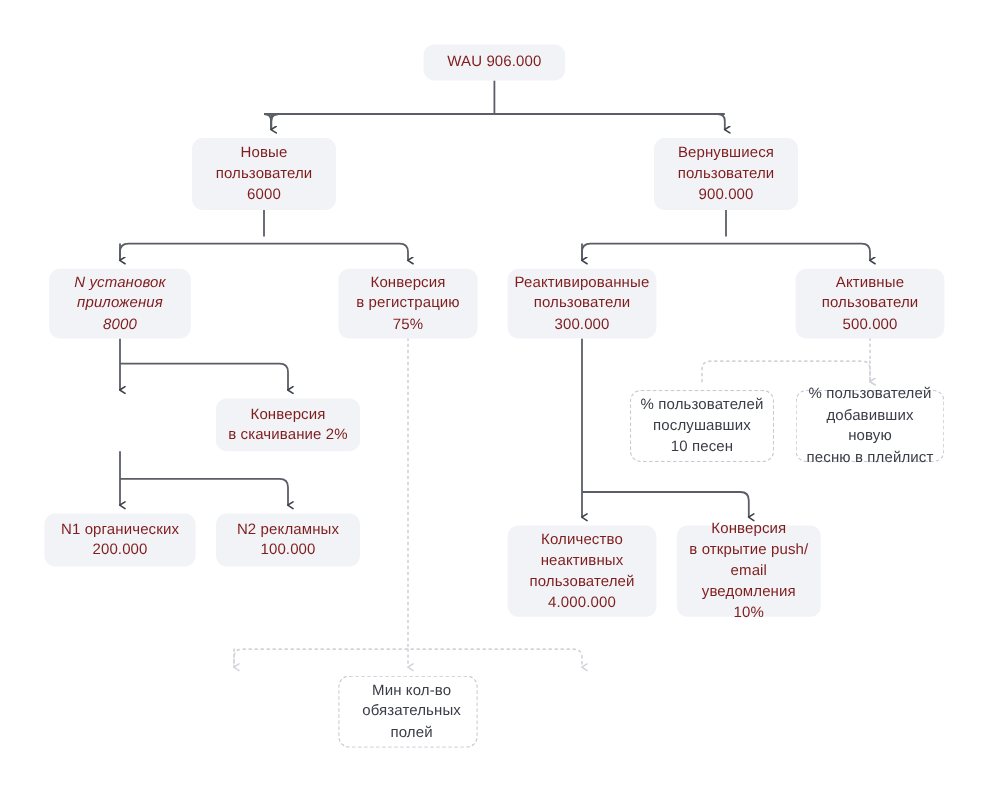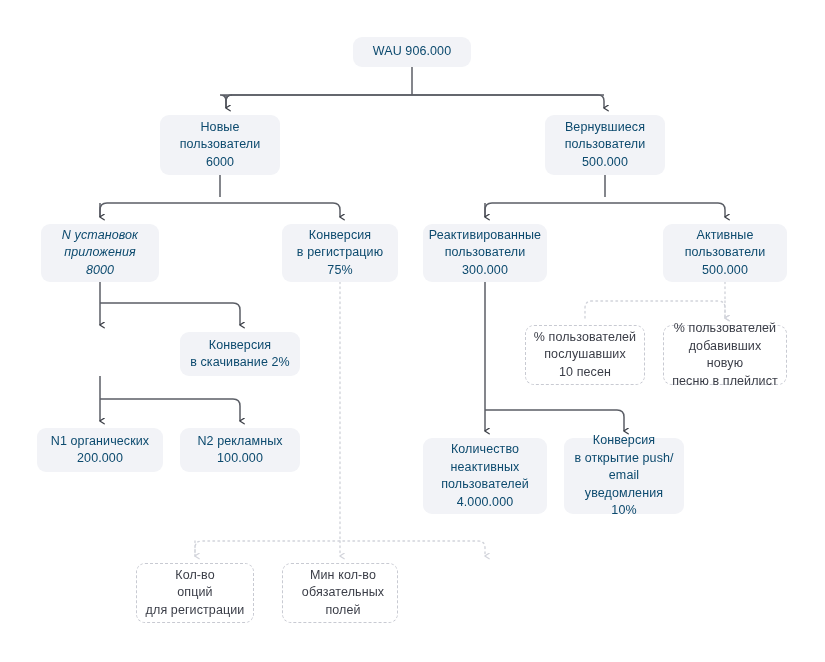--- a/index.html
+++ b/index.html
@@ -14,21 +14,21 @@
   svg.lines{position:absolute;left:0;top:0;width:825px;height:662px;pointer-events:none;}
   .node{
     position:absolute;
     box-sizing:border-box;
     display:flex;
     align-items:center;
     justify-content:center;
     text-align:center;
     border-radius:9px;
     background:#f2f3f7;
-    color:#0c4a6e;
+    color:#7f1d1d;
     font-size:12.5px;
     line-height:17.5px;
     letter-spacing:0.1px;
     padding:4px 6px;
     white-space:pre-line;
   }
   .node.dashed{
     background:#ffffff;
     border:1px dashed #c8cad2;
     color:#3a3d47;
@@ -88,21 +88,21 @@
       <path d="M340,541 L340,556" marker-end="url(#arrow-dotted)"></path>
     </g>
   </svg>
 
   <div class="node" style="left:353px;top:37px;width:118px;height:30px;">WAU 906.000</div>
   <div class="node" style="left:160px;top:115px;width:120px;height:60px;">Новые
 пользователи
 6000</div>
   <div class="node" style="left:545px;top:115px;width:120px;height:60px;">Вернувшиеся
 пользователи
-500.000</div>
+900.000</div>
   <div class="node" style="left:41px;top:224px;width:118px;height:58px;font-style:italic;">N установок
 приложения
 8000</div>
   <div class="node" style="left:282px;top:224px;width:116px;height:58px;">Конверсия
 в регистрацию
 75%</div>
   <div class="node" style="left:423px;top:224px;width:124px;height:58px;">Реактивированные
 пользователи
 300.000</div>
   <div class="node" style="left:663px;top:224px;width:124px;height:58px;">Активные
@@ -121,20 +121,17 @@
 добавивших новую
 песню в плейлист</div>
   <div class="node" style="left:423px;top:438px;width:124px;height:76px;">Количество
 неактивных
 пользователей
 4.000.000</div>
   <div class="node" style="left:564px;top:438px;width:120px;height:76px;">Конверсия
 в открытие push/
 email уведомления
 10%</div>
-  <div class="node dashed" style="left:136px;top:563px;width:118px;height:60px;">Кол-во
-опций
-для регистрации</div>
   <div class="node dashed" style="left:282px;top:563px;width:116px;height:60px;padding-left:12px;">Мин кол-во
 обязательных
 полей</div>
 
 </div>
 
 </body></html>

